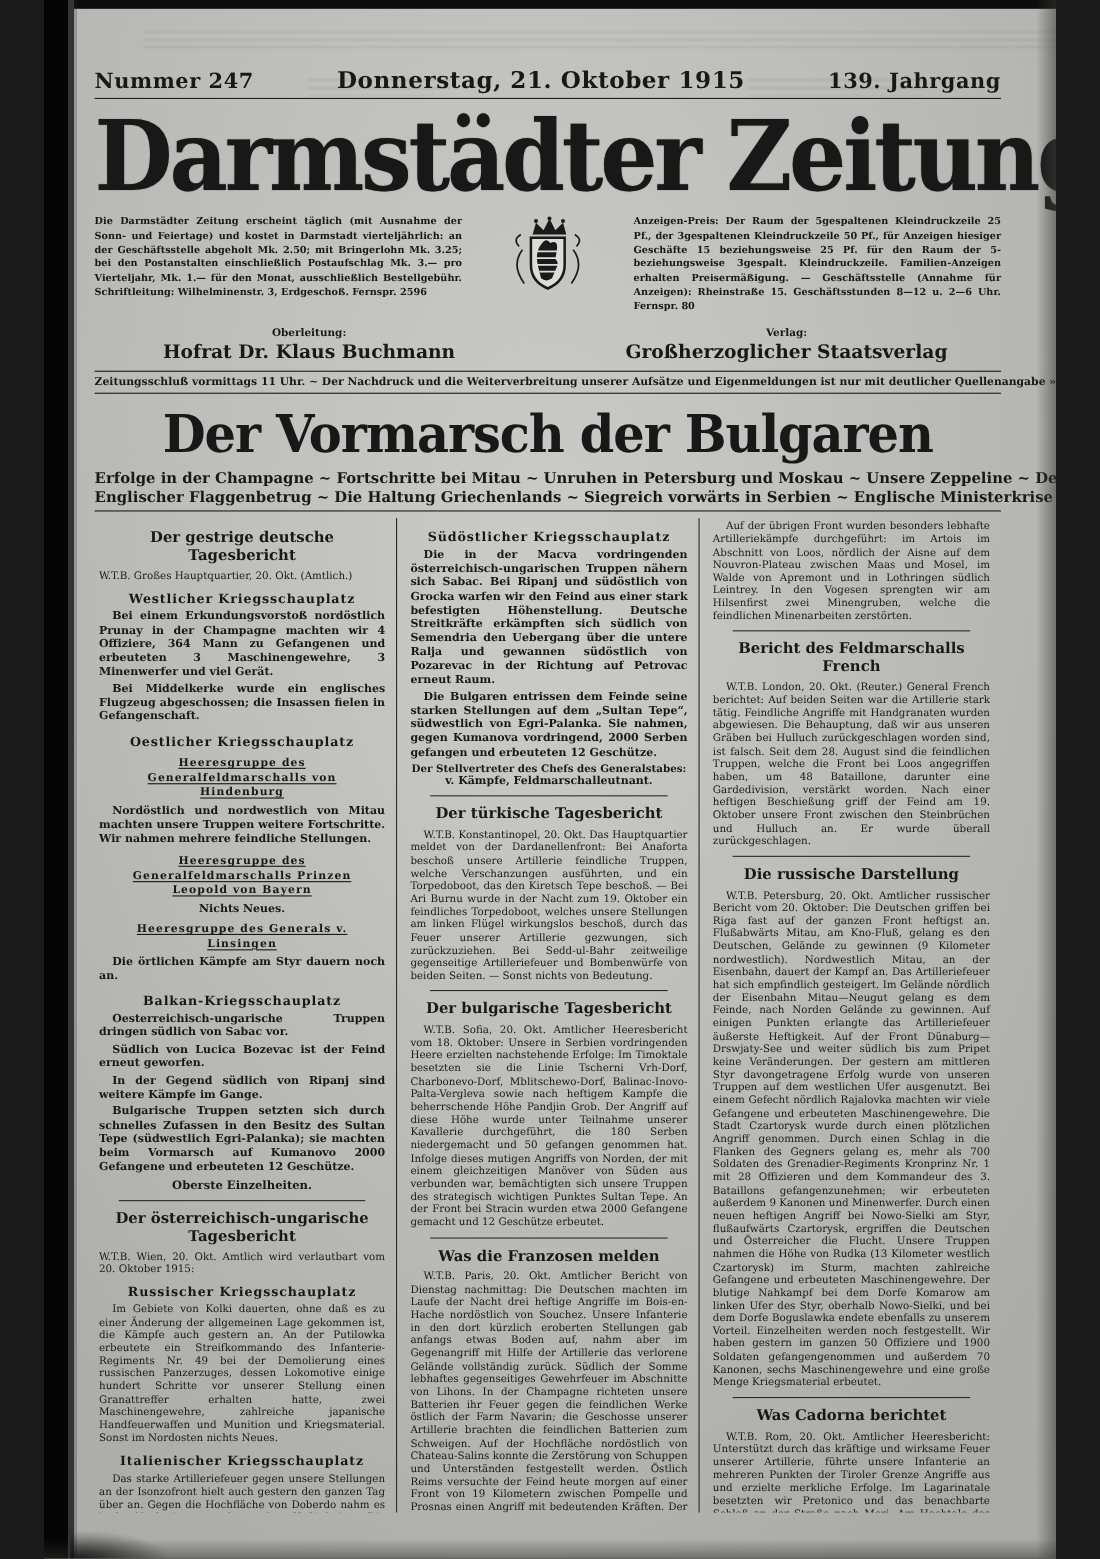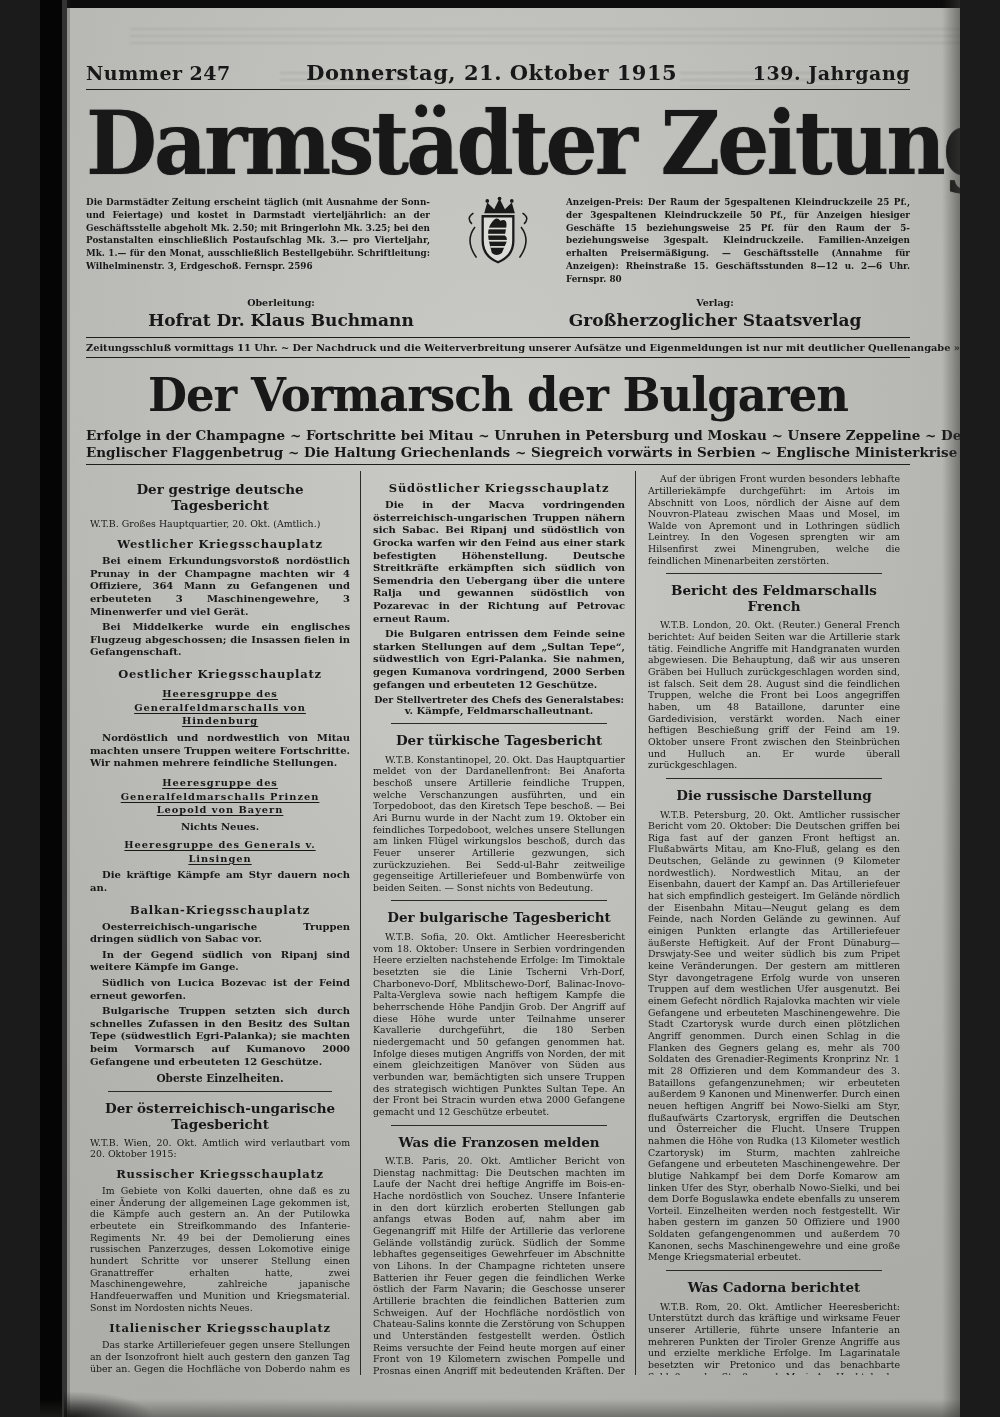--- a/index.html
+++ b/index.html
@@ -38,21 +38,21 @@
   .topline .date{ font-size:21px; }
   .rule{ border:none; border-top:1.5px solid #1d1d1d; margin:4px 0; }
   .rule.thin{ border-top-width:1px; }
 
   
   .masthead{ margin:6px 0 2px; text-align:center; font-weight:bold;
     font-size:82px; line-height:1.05; letter-spacing:-3px; white-space:nowrap;
     transform:scaleY(1.08); transform-origin:top center;
     text-shadow:0 0 1px rgba(0,0,0,.6); }
 
-  .imprint{ display:flex; gap:22px; margin-top:14px; align-items:flex-start; }
+  .imprint{ display:flex; gap:32px; margin-top:14px; align-items:flex-start; }
   .imp-col{ font-size:8.8px; font-weight:bold; line-height:1.45; text-align:justify; margin:0; width:372px; }
   .crest{ flex:1; display:flex; justify-content:center; align-items:flex-start; margin-top:-6px; }
   .imprint-foot{ display:flex; justify-content:space-between; margin:6px 30px 4px 30px;gap:16px; }
   .foot{ text-align:center; font-size:9.5px; font-weight:bold; line-height:1.4; width:330px; }
   .foot .nm{ font-size:17px;margin-top:42px; }
 
   .notice{ margin:2px 0; text-align:center; font-size:9.8px; font-weight:bold; white-space:nowrap; }
 
   .headline{ margin:10px 0 6px; text-align:center; font-weight:bold; font-size:45px;
     letter-spacing:-1px; transform:scaleY(1.05); }
@@ -146,25 +146,25 @@
           <div class="b-dateline">W.T.B. Großes Hauptquartier, 20. Okt. (Amtlich.)</div>
           <div class="b-h2">Westlicher Kriegsschauplatz</div>
           <div class="b-pb">Bei einem Erkundungsvorstoß nordöstlich Prunay in der Champagne machten wir 4 Offiziere, 364 Mann zu Gefangenen und erbeuteten 3 Maschinengewehre, 3 Minenwerfer und viel Gerät.</div>
           <div class="b-pb">Bei Middelkerke wurde ein englisches Flugzeug abgeschossen; die Insassen fielen in Gefangenschaft.</div>
           <div class="b-h2">Oestlicher Kriegsschauplatz</div>
           <div class="b-h3u">Heeresgruppe des Generalfeldmarschalls von Hindenburg</div>
           <div class="b-pb">Nordöstlich und nordwestlich von Mitau machten unsere Truppen weitere Fortschritte. Wir nahmen mehrere feindliche Stellungen.</div>
           <div class="b-h3u">Heeresgruppe des Generalfeldmarschalls Prinzen Leopold von Bayern</div>
           <div class="b-pc">Nichts Neues.</div>
           <div class="b-h3u">Heeresgruppe des Generals v. Linsingen</div>
-          <div class="b-pb">Die kräftige Kämpfe am Styr dauern noch an.</div>
+          <div class="b-pb">Die örtlichen Kämpfe am Styr dauern noch an.</div>
           <div class="b-h2">Balkan-Kriegsschauplatz</div>
           <div class="b-pb">Oesterreichisch-ungarische Truppen dringen südlich von Sabac vor.</div>
+          <div class="b-pb">Südlich von Lucica Bozevac ist der Feind erneut geworfen.</div>
           <div class="b-pb">In der Gegend südlich von Ripanj sind weitere Kämpfe im Gange.</div>
-          <div class="b-pb">Südlich von Lucica Bozevac ist der Feind erneut geworfen.</div>
           <div class="b-pb">Bulgarische Truppen setzten sich durch schnelles Zufassen in den Besitz des Sultan Tepe (südwestlich Egri-Palanka); sie machten beim Vormarsch auf Kumanovo 2000 Gefangene und erbeuteten 12 Geschütze.</div>
           <div class="b-sig">Oberste Einzelheiten.</div>
           <div class="b-rule"></div>
           <div class="b-h1">Der österreichisch-ungarische Tagesbericht</div>
           <div class="b-dateline">W.T.B. Wien, 20. Okt. Amtlich wird verlautbart vom 20. Oktober 1915:</div>
           <div class="b-h2">Russischer Kriegsschauplatz</div>
           <div class="b-p">Im Gebiete von Kolki dauerten, ohne daß es zu einer Änderung der allgemeinen Lage gekommen ist, die Kämpfe auch gestern an. An der Putilowka erbeutete ein Streifkommando des Infanterie-Regiments Nr. 49 bei der Demolierung eines russischen Panzerzuges, dessen Lokomotive einige hundert Schritte vor unserer Stellung einen Granattreffer erhalten hatte, zwei Maschinengewehre, zahlreiche japanische Handfeuerwaffen und Munition und Kriegsmaterial. Sonst im Nordosten nichts Neues.</div>
           <div class="b-h2">Italienischer Kriegsschauplatz</div>
           <div class="b-p">Das starke Artilleriefeuer gegen unsere Stellungen an der Isonzofront hielt auch gestern den ganzen Tag über an. Gegen die Hochfläche von Doberdo nahm es in den Nachmittagsstunden noch an Heftigkeit zu. Die italienische Infanterie griff im Krn-Gebiet, gegen den Brückenkopf von Tolmein, dann gegen den Monte Sabotino, Monte San Michele und östlich von Vermegliano an, wurde aber überall unter großen Verlusten abgeschlagen. Auch an der Tiroler Front kam es zu größeren Kämpfen. Bei Tre-Sassi und an der Hochfläche von Vilgereuth setzten feindliche Truppen zu zwei Angriffen an; die Gefechte sind dort stellenweise noch im Gange. In Judicarien, wo der Feind in der letzten Zeit gleichfalls eine erhöhte Tätigkeit entfaltet, zogen sich unsere vorgeschobenen Abteilungen auf die Hauptwiderstandslinie zurück.</div>
         </div>

